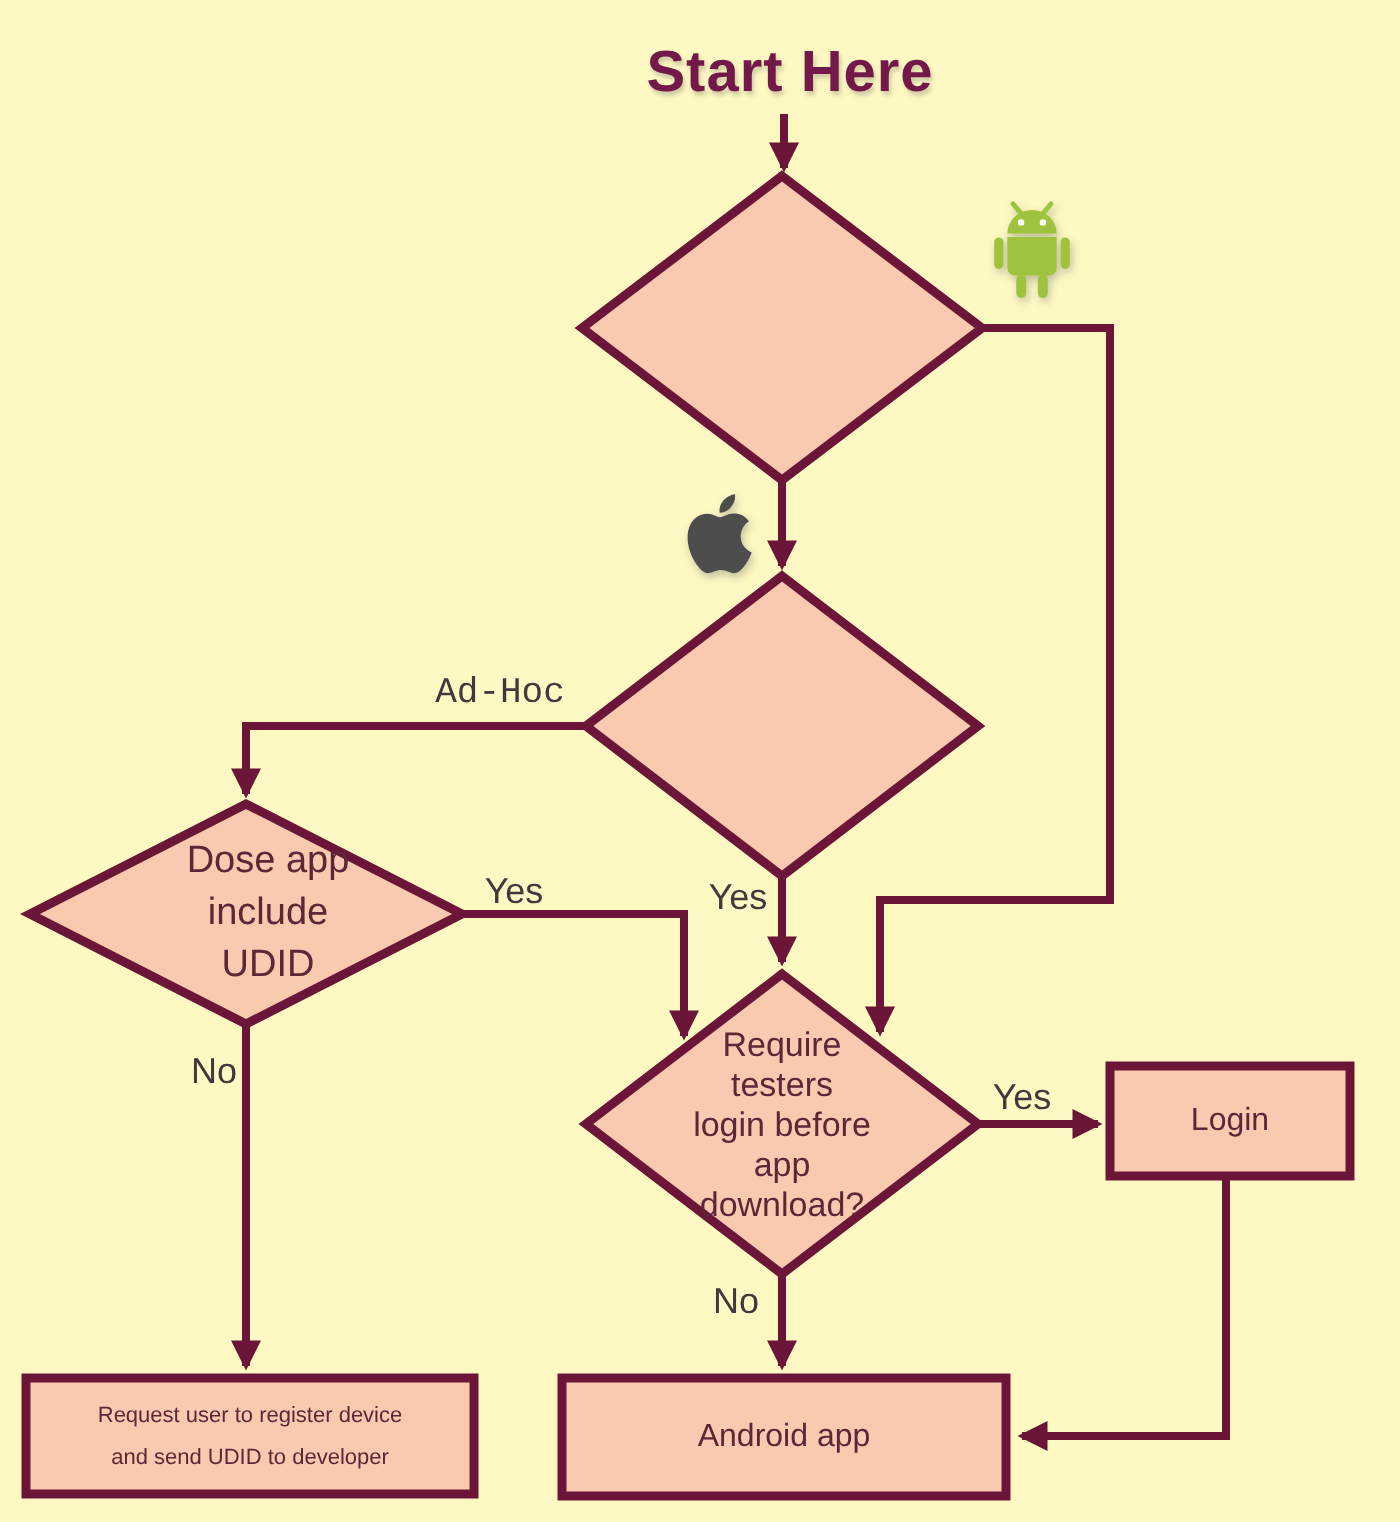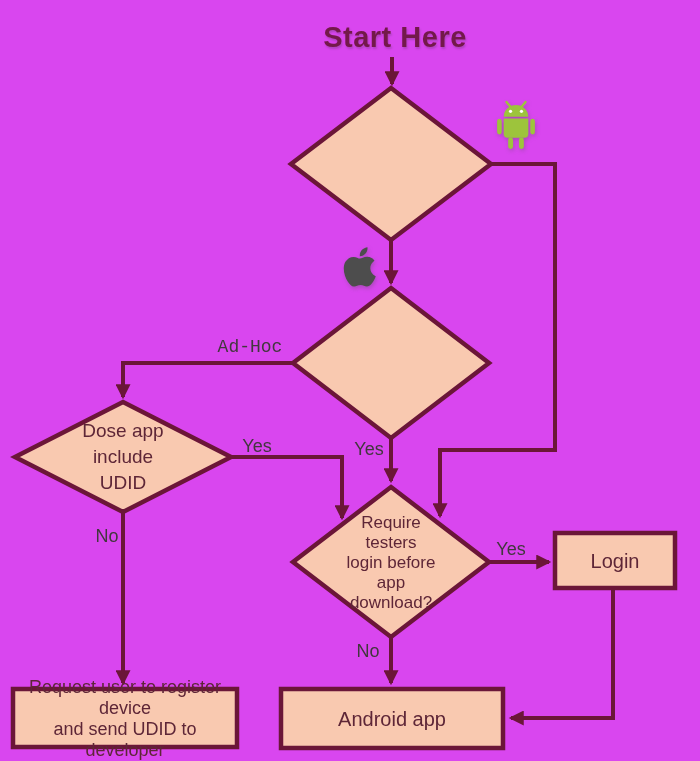--- a/index.html
+++ b/index.html
@@ -1,20 +1,20 @@
 <!DOCTYPE html>
 <html style="--fill: #f9c9b0; --stroke: #6b1638; --title: #73194a; --node-text: #5e2637; --label-text: #42383d; --android-green: #9dc43c; --apple-gray: #4d4d4d;"><head>
 <meta charset="utf-8">
 <style>
   html, body { margin: 0; padding: 0; background: #ffffff; }
   .stage {
     position: relative;
     width: 700px;
     height: 761px;
-    background: #d946ef;
+    background: #fef9c3;
     font-family: "Liberation Sans", sans-serif;
     overflow: hidden;
   }
   .stage svg.chart { position: absolute; left: 0; top: 0; }
 
   
   .node-shape {
     fill: var(--fill);
     stroke: var(--stroke);
     stroke-width: 4.5;
@@ -45,26 +45,26 @@
   .node-label {
     font-size: 19px;
     line-height: 26px;
     color: var(--node-text);
   }
   .node-label.small {
     font-size: 17px;
     line-height: 20px;
   }
   .rect-label {
-    font-size: 20px;
+    font-size: 16px;
     color: var(--node-text);
     white-space: nowrap;
   }
   .rect-label.small {
-    font-size: 18px;
+    font-size: 11px;
     line-height: 21px;
     white-space: pre-line;
   }
   .edge-label {
     font-size: 18px;
     color: var(--label-text);
     white-space: nowrap;
   }
   .icon { position: absolute; filter: drop-shadow(1px 2px 2px rgba(80,80,80,0.35)); }
 </style>
@@ -123,21 +123,21 @@
     <g fill="var(--apple-gray)">
       <path d="M23.4 17.6c0-3.2 2.6-4.8 2.7-4.9-1.5-2.2-3.8-2.5-4.6-2.5-2-.2-3.8 1.2-4.8 1.2-1 0-2.5-1.2-4.2-1.1-2.1 0-4.1 1.3-5.2 3.2-2.2 3.9-.6 9.6 1.6 12.8 1.1 1.5 2.3 3.2 4 3.2 1.6-.1 2.2-1 4.2-1s2.5 1 4.2 1c1.7 0 2.8-1.6 3.9-3.1 1.2-1.8 1.7-3.5 1.8-3.6-.1-.1-3.5-1.4-3.6-5.2z"></path>
       <path d="M20.3 8.1c.9-1.1 1.5-2.6 1.3-4.1-1.3.1-2.8.9-3.7 1.9-.8.9-1.5 2.4-1.3 4 1.4.1 2.8-.7 3.7-1.8z"></path>
     </g>
   </svg>
 
   <div class="txt title" style="left:395px; top:37px;">Start Here</div>
 
 
 
-  <div class="txt node-label" style="left:123px; top:457px; width:170px;">Dose app
+  <div class="txt node-label" style="left:134px; top:457px; width:170px;">Dose app
 include
 UDID</div>
 
   <div class="txt node-label small" style="left:391px; top:563px; width:150px;">Require
 testers
 login before
 app
 download?</div>
 
   <div class="txt rect-label" style="left:615px; top:561px;">Login</div>

